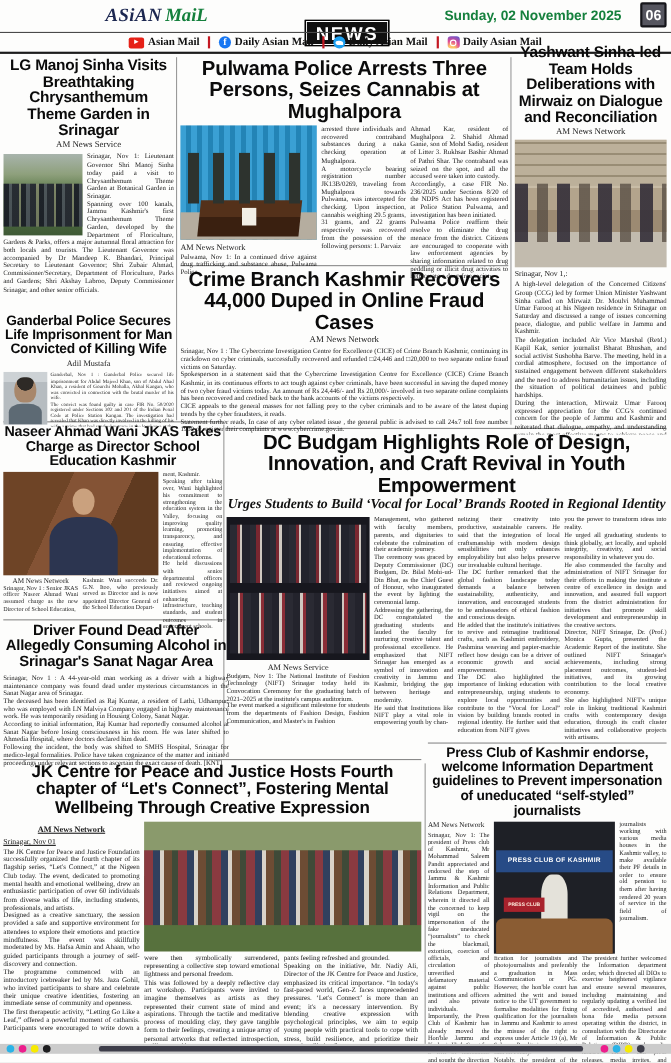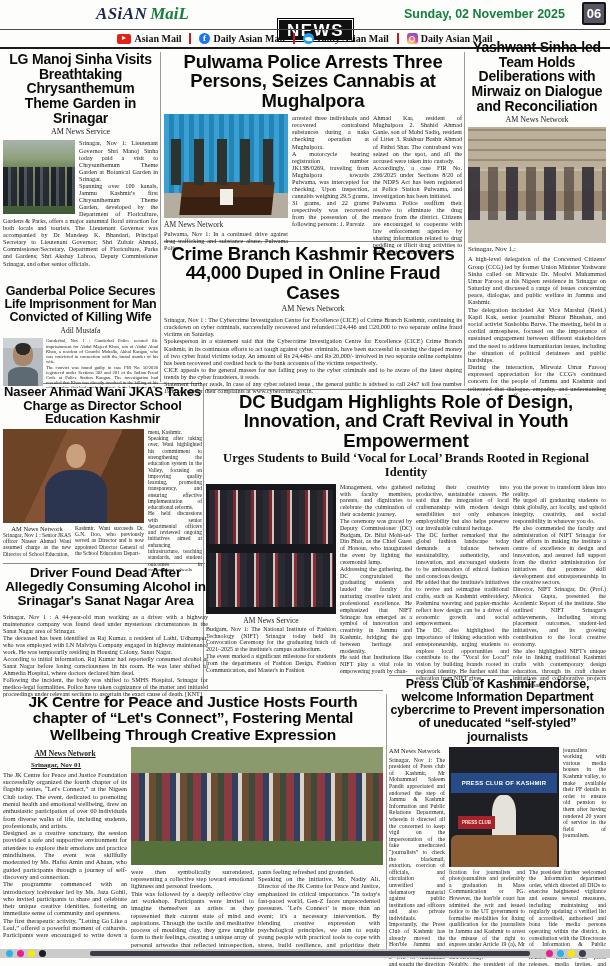--- a/index.html
+++ b/index.html
@@ -5,25 +5,25 @@
   :root{
     --serif:"Liberation Serif","DejaVu Serif",serif;
     --sans:"Liberation Sans","DejaVu Sans",sans-serif;
   }
   html,body{margin:0;padding:0;background:#e8e8e8;}
   .page{position:relative;width:610px;height:966px;background:#fdfdfc;margin:0 auto;overflow:hidden;
         font-family:var(--serif);color:#161616;}
   .abs{position:absolute;}
   .hl{font-family:var(--sans);font-weight:800;text-align:center;line-height:1.05;
       letter-spacing:-0.2px;color:#0b0b0b;margin:0;}
-  .subhl{font-family:var(--serif);font-weight:700;text-align:center;
+  .subhl{font-family:var(--serif);font-style:italic;font-weight:700;text-align:center;
          font-size:12.5px;line-height:1.1;margin-top:2px;color:#111;}
   .by{font-family:var(--serif);font-size:8px;text-align:center;margin:2px 0 3px;color:#222;}
   .dl{font:700 7px var(--serif);margin:2px 0;}
-  .ul{text-decoration:underline;font-weight:700;margin-left:28px;}
+  .ul{text-decoration:underline;font-weight:400;}
   .cap{font-family:var(--serif);font-size:7.5px;margin:2px 0 1px;color:#222;}
   .bt{font-family:var(--serif);line-height:1.14;text-align:justify;white-space:pre-line;color:#1b1b1b;}
   .clip{overflow:hidden;}
   .cols{display:flex;gap:4px;}
   .hrule{position:absolute;height:1px;background:#8a8a8a;}
   .vrule{position:absolute;width:1px;background:#9a9a9a;}
   
   .logo{left:96px;top:4px;font:800 italic 17px var(--serif);white-space:nowrap;}
   .lg1{color:#1c2750;letter-spacing:.4px;}
   .lg2{color:#15803d;margin-left:3px;}
@@ -282,21 +282,21 @@
 The DC also highlighted the importance of linking education with entrepreneurship, urging students to explore local opportunities and contribute to the “Vocal for Local” vision by building brands rooted in regional identity. He further said that education from NIFT gives</div>
       <div class="bt clip" style="width:93px;font-size:6px;height:210px">you the power to transform ideas into reality.
 He urged all graduating students to think globally, act locally, and uphold integrity, creativity, and social responsibility in whatever you do.
 He also commended the faculty and administration of NIFT Srinagar for their efforts in making the institute a centre of excellence in design and innovation, and assured full support from the district administration for initiatives that promote skill development and entrepreneurship in the creative sectors.
 Director, NIFT Srinagar, Dr. (Prof.) Monica Gupta, presented the Academic Report of the institute. She outlined NIFT Srinagar's achievements, including strong placement outcomes, student-led initiatives, and its growing contribution to the local creative economy.
 She also highlighted NIFT's unique role in linking traditional Kashmiri crafts with contemporary design education, through its craft cluster initiatives and collaborative projects with artisans.</div>
     </div>
   </section>
 
   <section class="abs" style="left:389px;top:678px;width:217px">
-    <h2 class="hl" style="font-size:12.5px">Press Club of Kashmir endorse, welcome Information Department cybercrime to Prevent impersonation of uneducated “self-styled” journalists</h2>
+    <h2 class="hl" style="font-size:12.5px">Press Club of Kashmir endorse, welcome Information Department guidelines to Prevent impersonation of uneducated “self-styled” journalists</h2>
     <div class="cols" style="margin-top:3px">
       <div style="width:56px">
         <div style="font:400 6.5px var(--serif);margin-bottom:3px">AM News Network</div>
         <div class="bt clip" style="font-size:5.8px;height:216px">Srinagar, Nov 1: The president of Press club of Kashmir, Mr Mohammad Saleem Pandit appreciated and endorsed the step of Jammu &amp; Kashmir Information and Public Relations Department, wherein it directed all the concerned to keep vigil on the impersonation of the fake uneducated “journalists” to check the blackmail, extortion, coercion of officials, and circulation of unverified and defamatory material against public institutions and officers and also private individuals.
 Importantly, the Press Club of Kashmir has already moved the Hon'ble Jammu and Kashmir High Court for a writ of mandamus and sought the direction to the Jammu and Kashmir government to fix graduation as the minimum quali-</div>
       </div>
       <div style="width:157px">
         <div class="cols">
           <div class="ph ph-press" style="width:110px;height:120px">
             <div class="pb1">PRESS CLUB OF KASHMIR</div>

